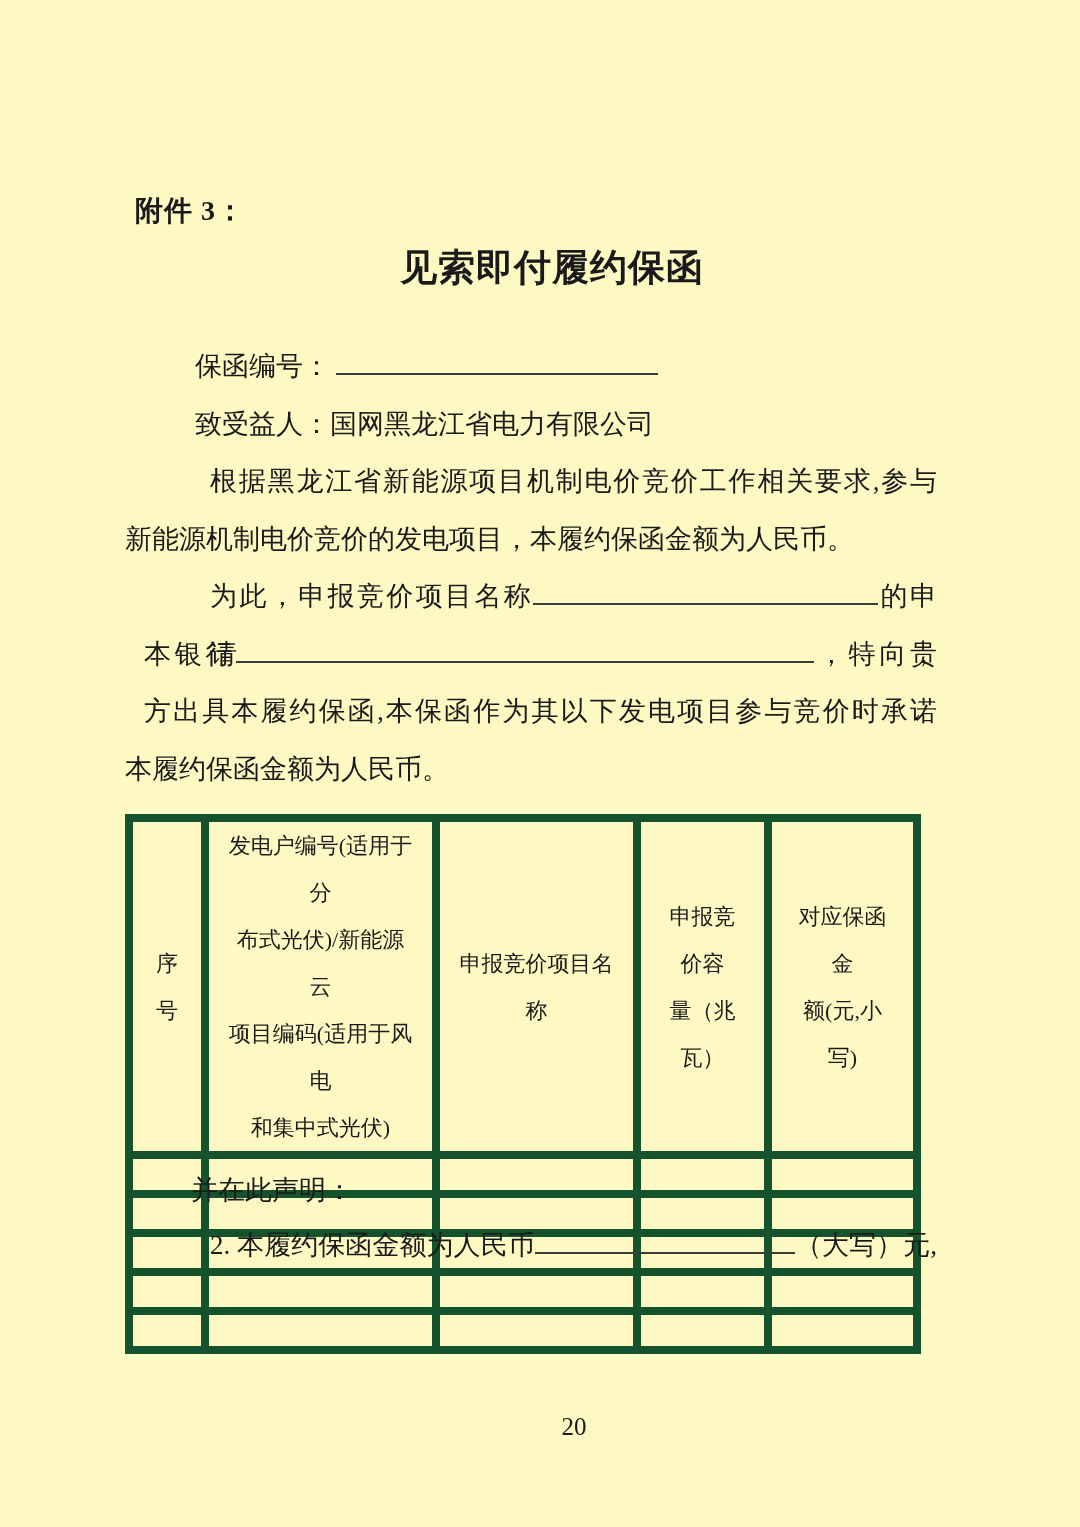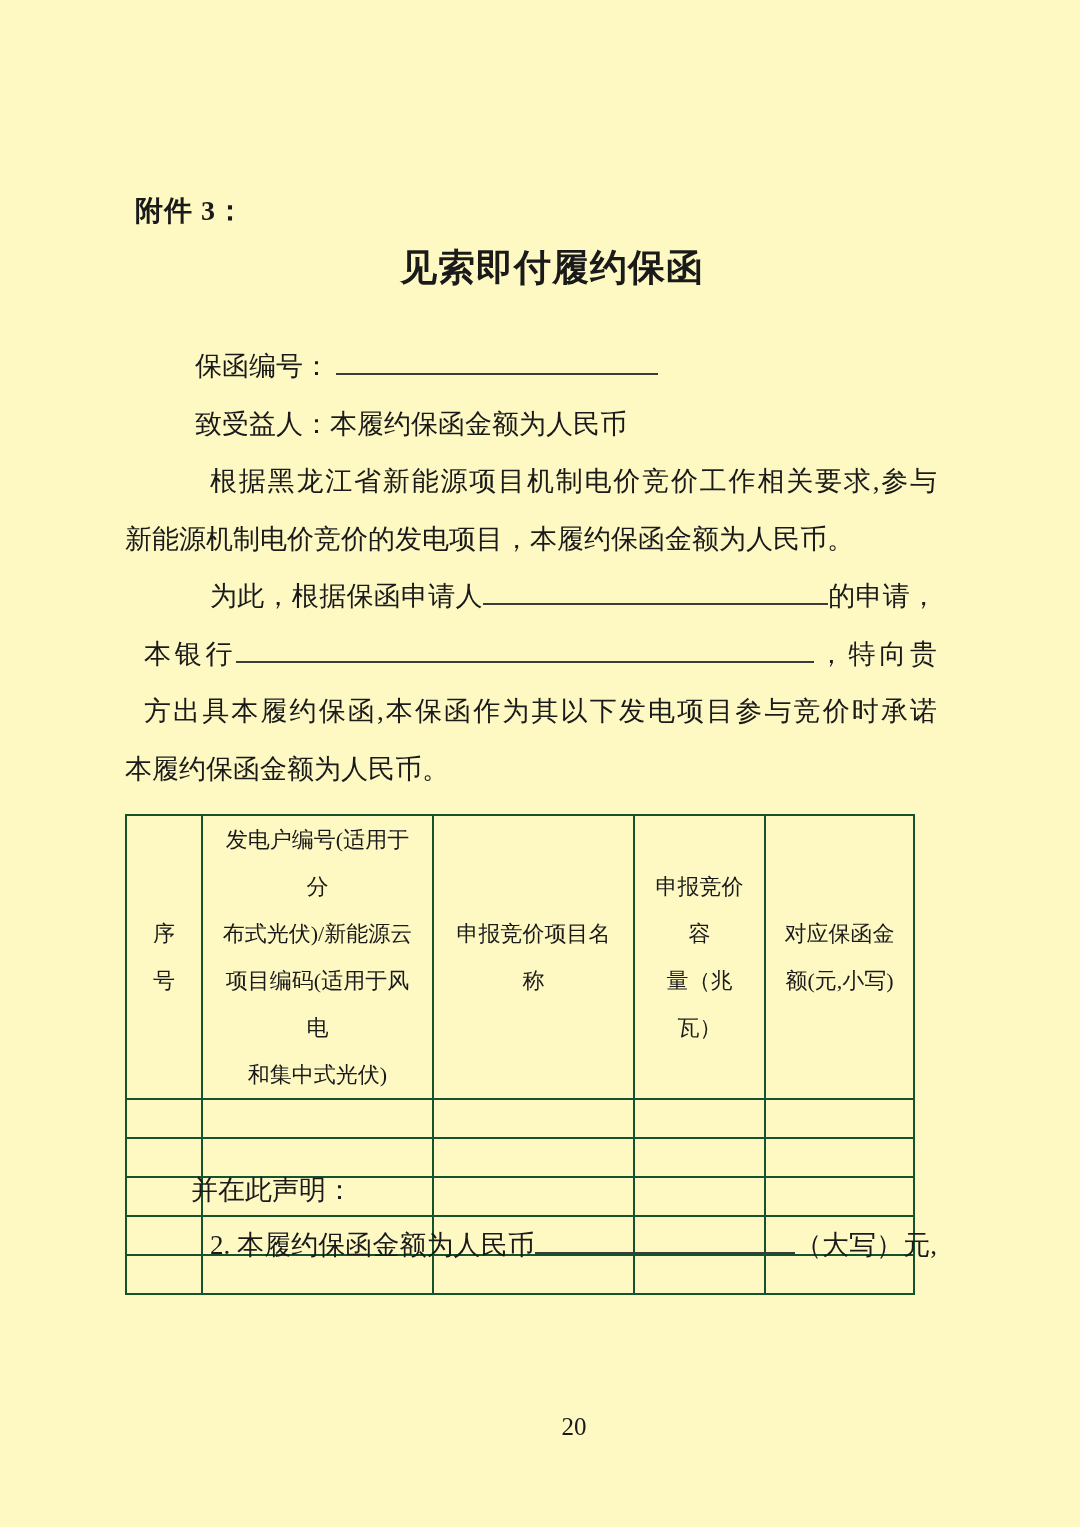--- a/index.html
+++ b/index.html
@@ -67,21 +67,21 @@
   .blank.w4 { width: 260px; }
   table.bid-table {
     position: absolute;
     left: 125px;
     top: 814px;
     width: 788px;
     border-collapse: collapse;
     table-layout: fixed;
   }
   table.bid-table th, table.bid-table td {
-    border: 2px solid #14532d;
+    border: 8px solid #14532d;
     box-sizing: border-box;
     padding: 0 18px;
   }
   table.bid-table thead tr { height: 150px; }
   table.bid-table th {
     font-weight: normal;
     font-size: 22px;
     line-height: 47px;
     text-align: center;
     vertical-align: middle;
@@ -117,26 +117,26 @@
 
   <div class="attachment">附件 3：</div>
 
   <h1 class="doc-title">见索即付履约保函</h1>
 
   <div class="body-text">
     <div class="line indent2">
       <span>保函编号：</span><span class="blank w1"></span>
     </div>
     <div class="line indent2">
-      <span>致受益人：</span><span>本履约保函金额为人民币</span>
+      <span>致受益人：</span><span>国网黑龙江省电力有限公司</span>
     </div>
     <div class="line indent-p fill">根据黑龙江省新能源项目机制电价竞价工作相关要求,参与</div>
     <div class="line">新能源机制电价竞价的发电项目，本履约保函金额为人民币。</div>
     <div class="line indent-p fill">
-      <span>为此，根据保函申请人</span><span class="blank w2"></span><span>的申请，</span>
+      <span>为此，申报竞价项目名称</span><span class="blank w2"></span><span>的申请，</span>
     </div>
     <div class="line fill">
       <span>本银行</span><span class="blank w3"></span><span>，特向贵</span>
     </div>
     <div class="line fill">方出具本履约保函,本保函作为其以下发电项目参与竞价时承诺</div>
     <div class="line">本履约保函金额为人民币。</div>
   </div>
 
   <table class="bid-table">
     <colgroup>

